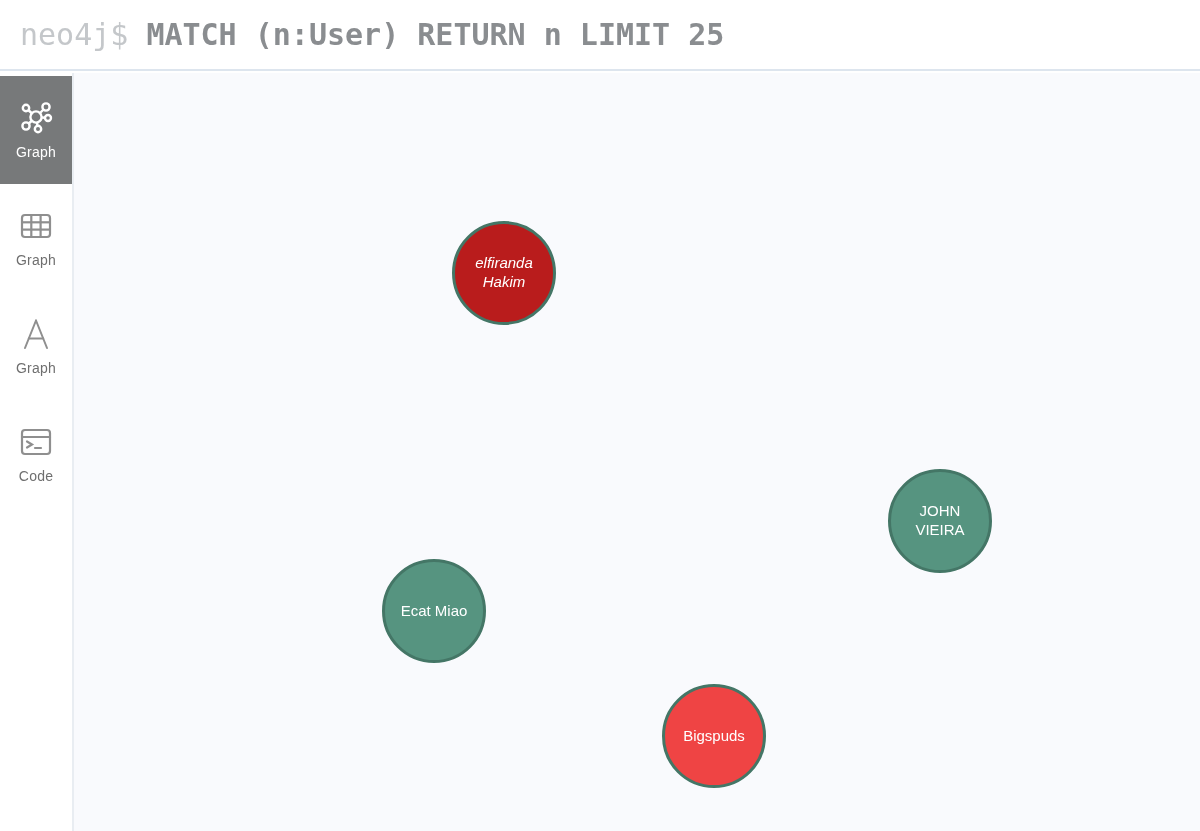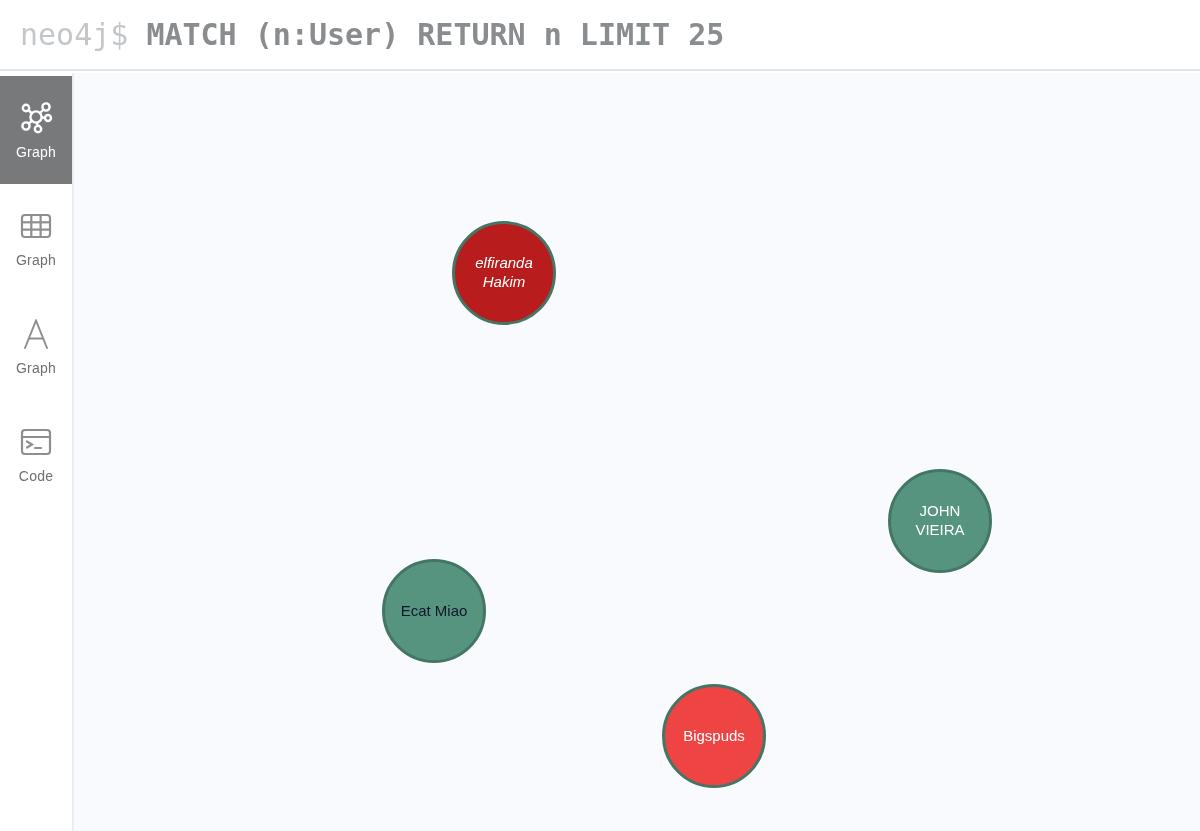--- a/index.html
+++ b/index.html
@@ -120,19 +120,19 @@
 
 </div>
 
 <div class="graph-canvas" style="background: rgb(249, 250, 253);">
   <div class="graph-node" style="left: 378px; top: 148px; background: #b91c1c; border: 3px solid rgb(68, 118, 102); color: rgb(255, 255, 255); font-style: italic;">
       <span>elfiranda Hakim</span>
     </div>
   <div class="graph-node" style="left: 814px; top: 396px; background: rgb(86, 148, 128); border: 3px solid rgb(68, 118, 102); color: rgb(255, 255, 255);">
       <span>JOHN VIEIRA</span>
     </div>
-  <div class="graph-node" style="left: 308px; top: 486px; background: rgb(86, 148, 128); border: 3px solid rgb(68, 118, 102); color: #0f172a;">
+  <div class="graph-node" style="left: 308px; top: 486px; background: rgb(86, 148, 128); border: 3px solid rgb(68, 118, 102); color: #ffffff;">
       <span>Ecat Miao</span>
     </div>
   <div class="graph-node" style="left: 588px; top: 611px; background: #ef4444; border: 3px solid rgb(68, 118, 102); color: rgb(255, 255, 255);">
       <span>Bigspuds</span>
     </div>
 </div>
 
 </body></html>

